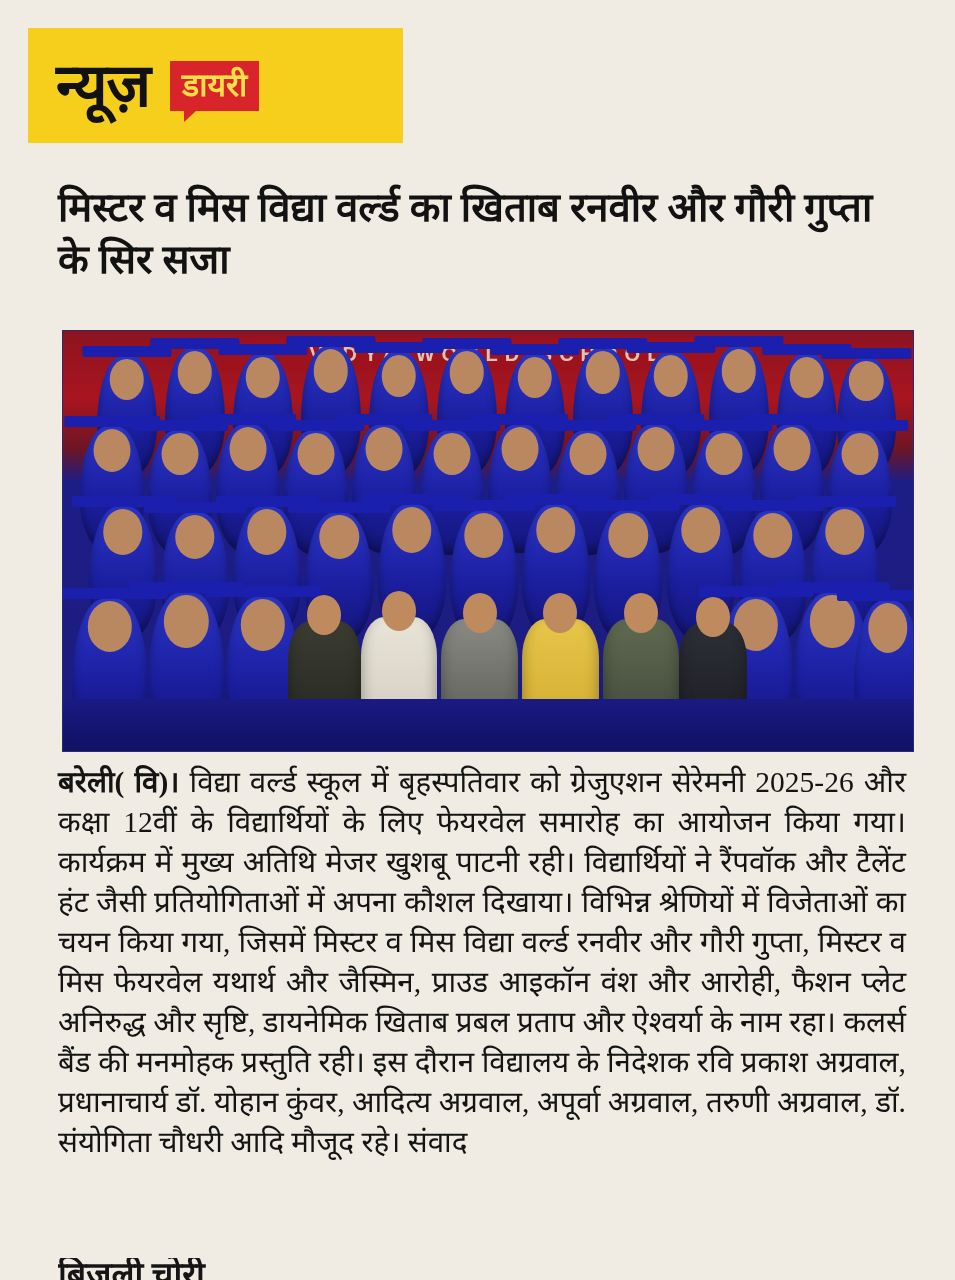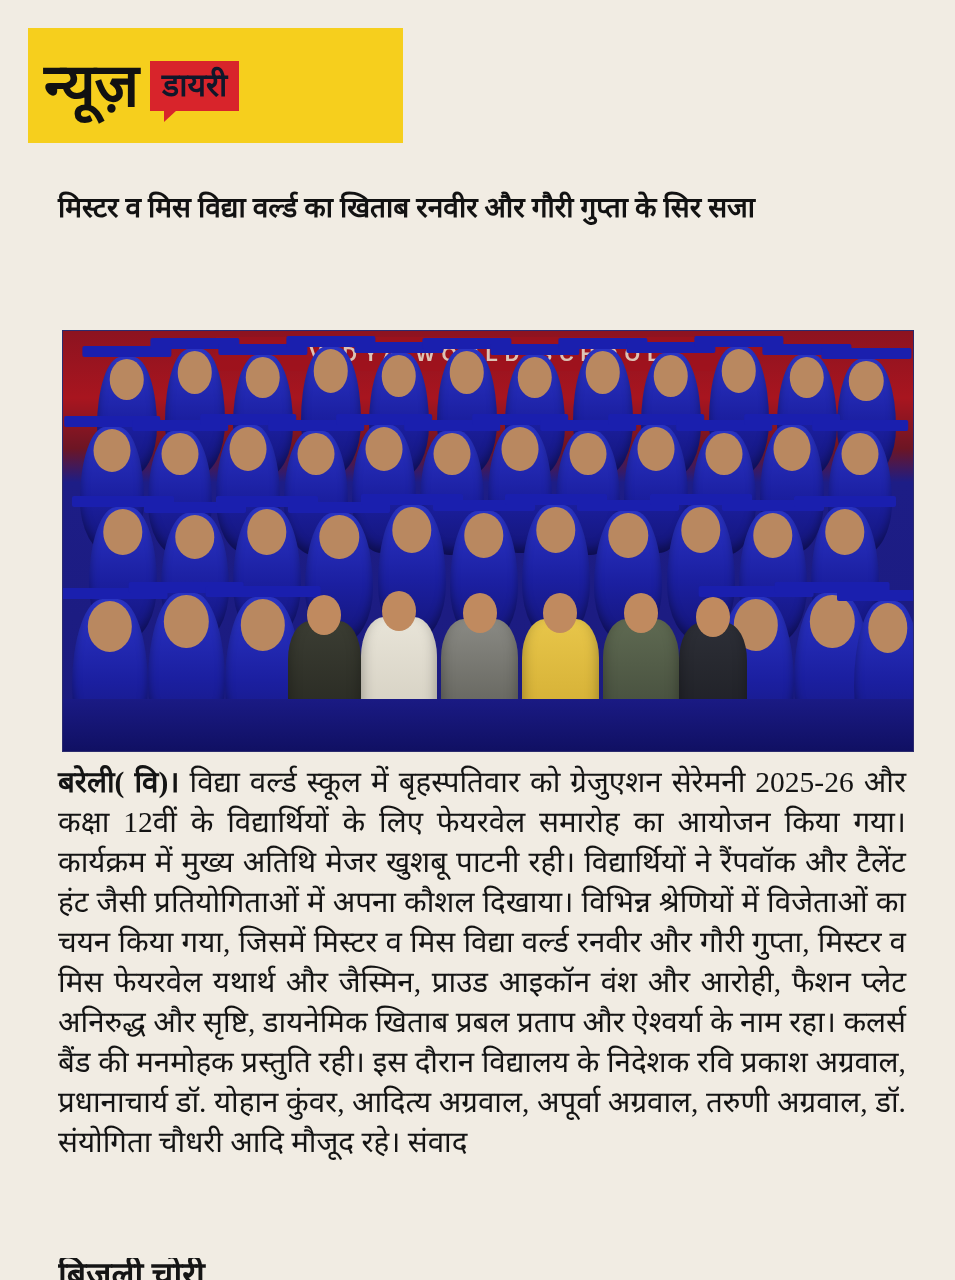--- a/index.html
+++ b/index.html
@@ -21,35 +21,35 @@
   
   .masthead{
     position:absolute;
     left:28px;
     top:28px;
     width:375px;
     height:115px;
     background:#f6cf1d;
     display:flex;
     align-items:center;
-    padding-left:16px;
+    padding-left:28px;
     box-sizing:border-box;
   }
   .masthead-main{
     font-family:"Liberation Sans", sans-serif;
     font-weight:bold;
     font-size:60px;
     line-height:60px;
     color:#111;
     letter-spacing:-1px;
   }
   .masthead-badge{
-    margin-left:12px;
+    margin-left:20px;
     background:#d8242b;
-    color:#0f172a;
+    color:#fde047;
     font-family:"Liberation Sans", sans-serif;
     font-weight:bold;
     font-size:32px;
     line-height:32px;
     padding:8px 12px 10px 12px;
     position:relative;
   }
   .masthead-badge:after{
     content:"";
     position:absolute;
@@ -61,21 +61,21 @@
   }
 
   
   .headline{
     position:absolute;
     left:58px;
     top:182px;
     width:840px;
     font-family:"Liberation Serif", serif;
     font-weight:bold;
-    font-size:28px;
+    font-size:40px;
     line-height:52px;
     color:#121212;
   }
 
   
   .photo{
     position:absolute;
     left:62px;
     top:330px;
     width:850px;

